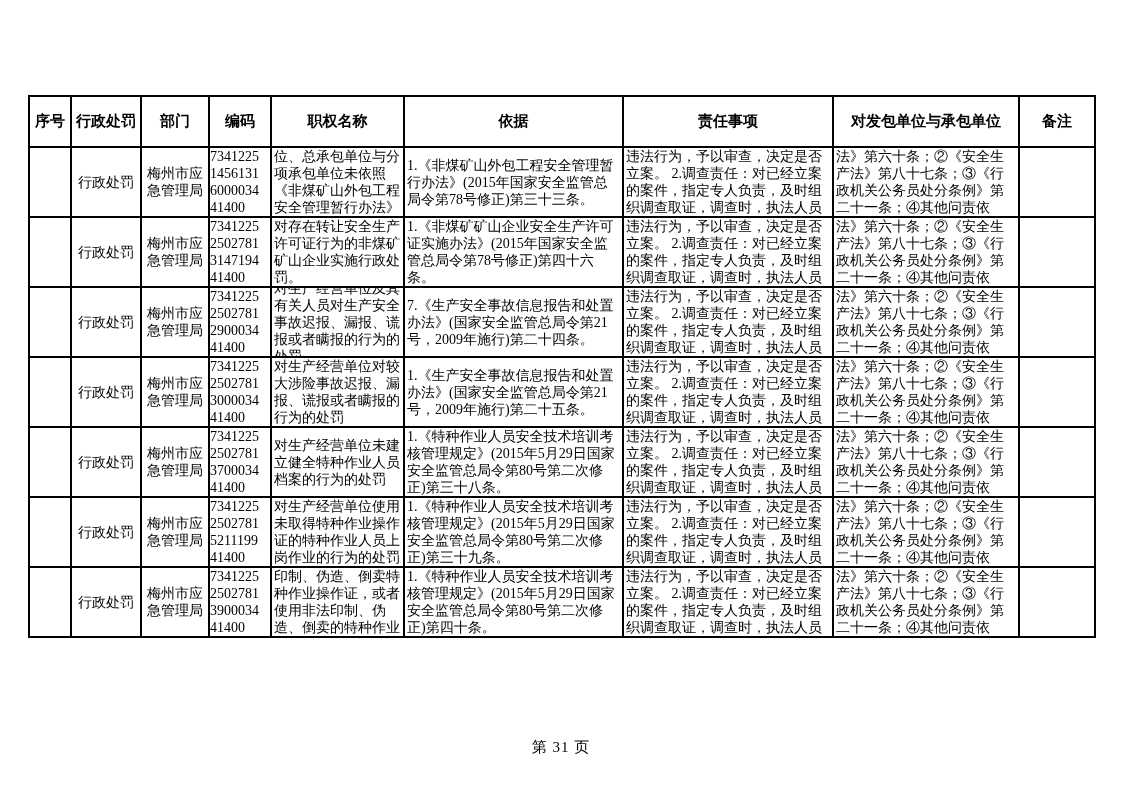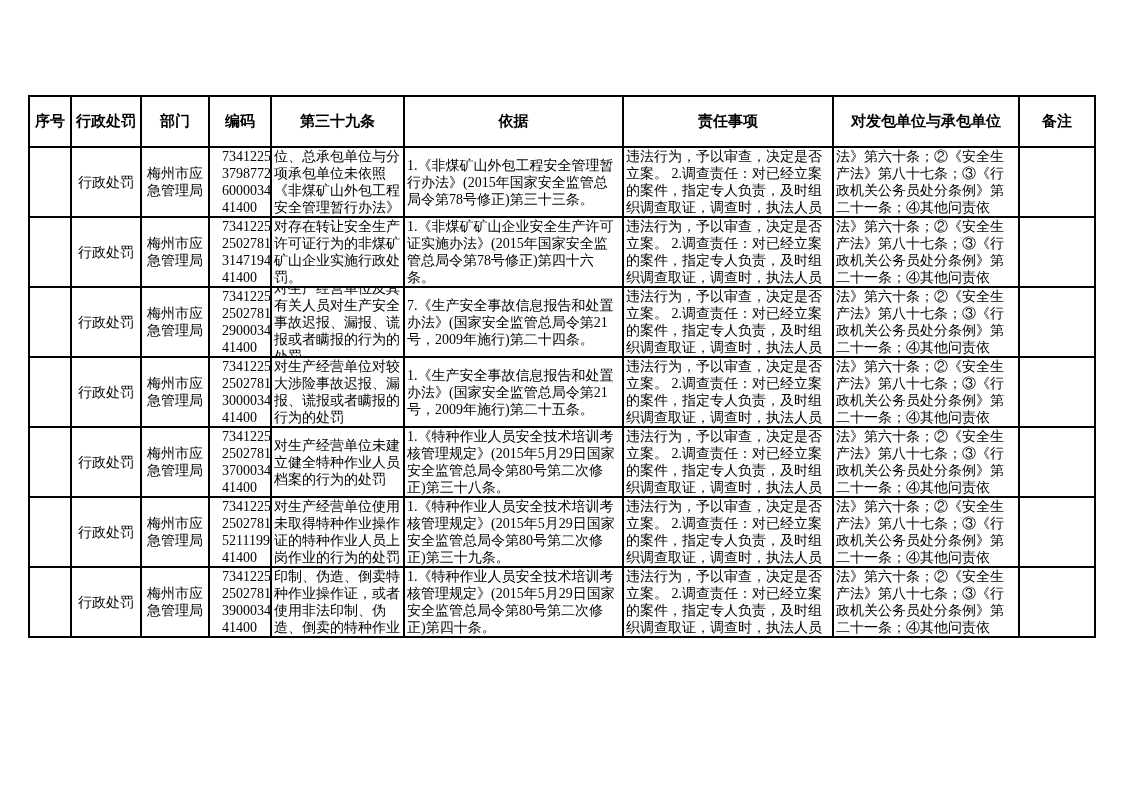--- a/index.html
+++ b/index.html
@@ -32,21 +32,21 @@
     display:flex; align-items:center;
   }
   .cv.ctr { justify-content:center; text-align:center; }
   .cv.lft { justify-content:flex-start; text-align:left; }
   .tx {
     width:100%; box-sizing:border-box;
     font-size:14px; line-height:17px;
     padding:0 2px;
   }
   .num { font-size:14px;padding-left:44px; }
-  .code-line { display:block; font-size:14px; line-height:17px; padding-left:12px; }
+  .code-line { display:block; font-size:14px; line-height:17px; padding-left:0; }
 
   .footer {
     position:absolute; left:0; top:738px; width:100%;
     text-align:center; font-size:15px; letter-spacing:1px;
   }
 </style>
 </head>
 <body>
 
 <div class="page">
@@ -80,21 +80,21 @@
               <span>部门</span>
             </div>
           </th>
         <th>
             <div class="hv">
               <span>编码</span>
             </div>
           </th>
         <th>
             <div class="hv">
-              <span>第三十九条</span>
+              <span>职权名称</span>
             </div>
           </th>
         <th>
             <div class="hv">
               <span>依据</span>
             </div>
           </th>
         <th>
             <div class="hv">
               <span>责任事项</span>
@@ -127,21 +127,21 @@
           </td>
         <td>
             <div class="cv ctr">
               <div class="tx">梅州市应急管理局</div>
             </div>
           </td>
         <td>
             <div class="cv lft">
               <div class="tx" style="padding:0">
                 <span class="code-line">7341225</span>
-                <span class="code-line">3798772</span>
+                <span class="code-line">1456131</span>
                 <span class="code-line">6000034</span>
                 <span class="code-line">41400</span>
               </div>
             </div>
           </td>
         <td>
             <div class="cv lft">
               <div class="tx">对发包单位与承包单位、总承包单位与分项承包单位未依照《非煤矿山外包工程安全管理暂行办法》第</div>
             </div>
           </td>
@@ -481,13 +481,14 @@
         <td>
             <div class="cv ctr">
               <div class="tx"></div>
             </div>
           </td>
       </tr>
 
     </tbody>
   </table>
 
+  <div class="footer">第 31 页</div>
 </div>
 
 </body></html>

